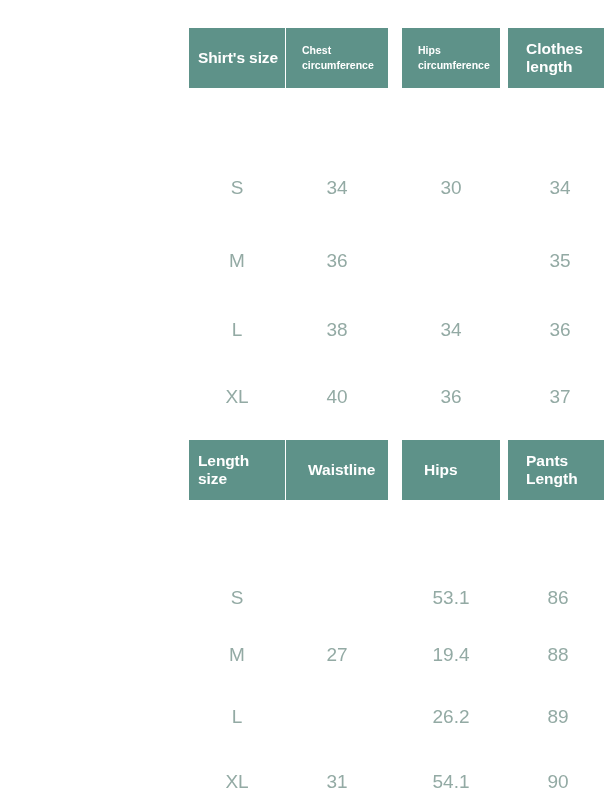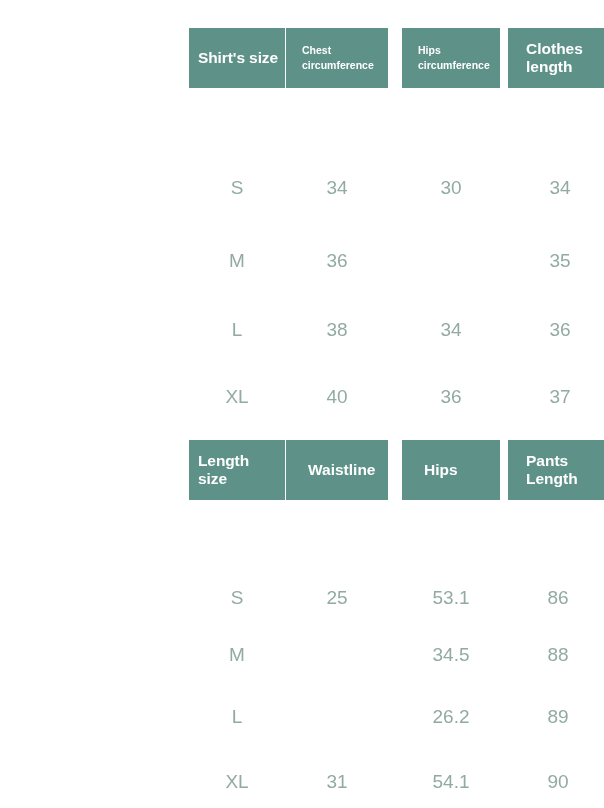--- a/index.html
+++ b/index.html
@@ -171,28 +171,28 @@
       <div class="header-cell col-2 hdr-mid">Waistline</div>
       <div class="header-cell col-3 hdr-mid">Hips</div>
       <div class="header-cell col-4 hdr-stack">Pants
 Length</div>
     </div>
 
     <div class="body-rows">
 
       <div class="data-row" style="top:83px">
         <div class="data-cell col-1">S</div>
-        <div class="data-cell col-2">25</div>
         <div class="data-cell col-3">53.1</div>
         <div class="data-cell col-4">86</div>
       </div>
 
       <div class="data-row" style="top:140px">
         <div class="data-cell col-1">M</div>
-        <div class="data-cell col-3">34.5</div>
+        <div class="data-cell col-2">27</div>
+        <div class="data-cell col-3">19.4</div>
         <div class="data-cell col-4">88</div>
       </div>
 
       <div class="data-row" style="top:202px">
         <div class="data-cell col-1">L</div>
         <div class="data-cell col-3">26.2</div>
         <div class="data-cell col-4">89</div>
       </div>
 
       <div class="data-row" style="top:267px">

